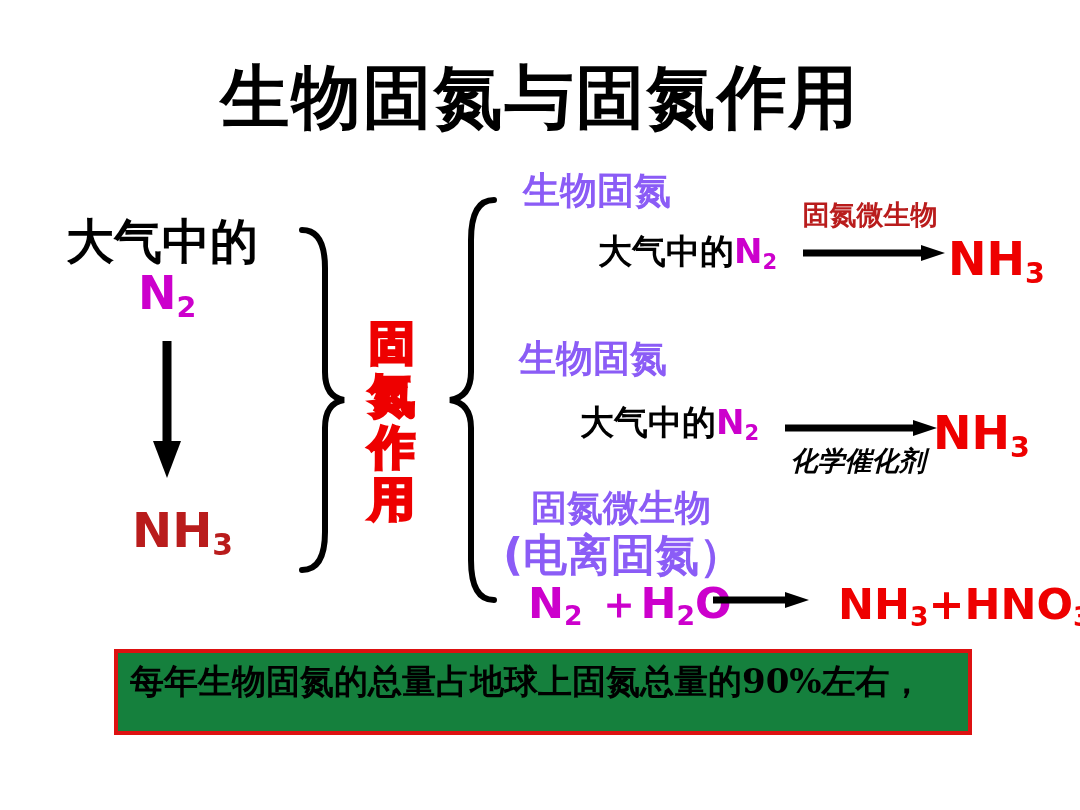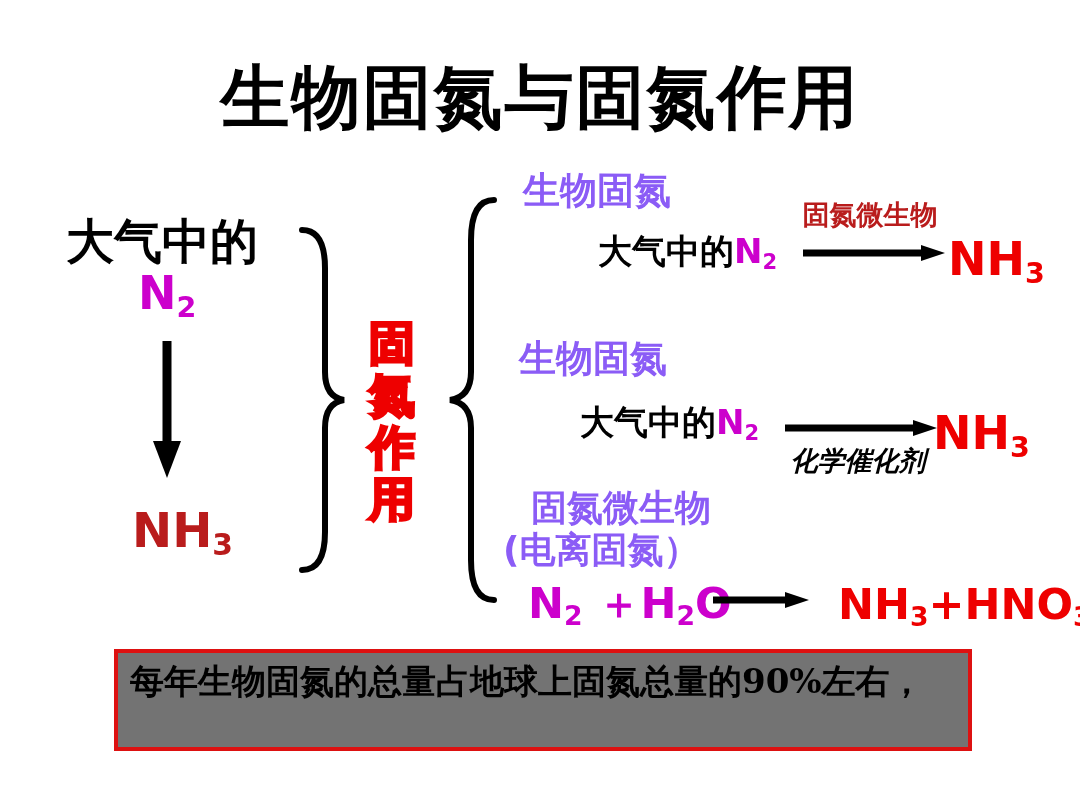--- a/index.html
+++ b/index.html
@@ -26,22 +26,22 @@
   .vlabel{
     position:absolute;left:366px;top:320px;width:52px;
     display:flex;flex-direction:column;align-items:center;gap:6px;
   }
   .vlabel span{
     font-size:46px;font-weight:900;line-height:1.0;color:#ffffff;
     -webkit-text-stroke:3px #ee0000;text-stroke:3px #ee0000;
     text-shadow:0 0 1px #ee0000;
   }
   .footer-box{
-    position:absolute;left:114px;top:649px;width:858px;height:102px;
-    box-sizing:border-box;border:4px solid #dd1111;background:#737373;
+    position:absolute;left:114px;top:649px;width:858px;height:86px;
+    box-sizing:border-box;border:4px solid #dd1111;background:#15803d;
     padding:6px 12px 0 12px;
   }
   .footer-box div{
     font-size:34px;font-weight:700;line-height:45px;color:#000;white-space:nowrap;
     font-family:"DejaVu Serif","Liberation Serif",serif;
   }
   svg{display:block;}
 </style>
 </head>
 <body>
@@ -87,21 +87,21 @@
   <div class="abs branch-label" style="left:519px;top:334px;">生物固氮</div>
   <div class="abs reactant" style="left:580px;top:400px;"><span class="prefix">大气中的</span><span class="formula magenta">N</span><span class="formula magenta sub">2</span></div>
   <svg class="abs" style="left:785px;top:419px;" width="152" height="18" viewBox="0 0 152 18">
     <line x1="0" y1="9" x2="130" y2="9" stroke="#000" stroke-width="7"></line>
     <polygon points="152,9 128,1 128,17" fill="#000"></polygon>
   </svg>
   <div class="abs cond black" style="left:778px;top:443px;width:160px;font-style:italic;">化学催化剂</div>
   <div class="abs product" style="left:933px;top:406px;"><span>NH</span><span class="sub">3</span></div>
 
   <div class="abs branch-label" style="left:531px;top:484px;font-size:36px;">固氮微生物</div>
-  <div class="abs branch-label" style="left:503px;top:526px;font-size:36px;">(电离固氮）</div>
+  <div class="abs branch-label" style="left:503px;top:526px;font-size:44px;">(电离固氮）</div>
   <div class="abs formula magenta" style="left:528px;top:575px;font-size:43px;white-space:nowrap;"><span>N</span><span class="sub">2</span><span> ＋H</span><span class="sub">2</span><span>O</span></div>
   <svg class="abs" style="left:713px;top:591px;" width="96" height="18" viewBox="0 0 96 18">
     <line x1="0" y1="9" x2="74" y2="9" stroke="#000" stroke-width="7"></line>
     <polygon points="96,9 72,1 72,17" fill="#000"></polygon>
   </svg>
   <div class="abs product" style="left:838px;top:579px;font-size:43px;"><span>NH</span><span class="sub">3</span><span>+HNO</span><span class="sub">3</span></div>
 
   <div class="footer-box">
     <div>每年生物固氮的总量占地球上固氮总量的90%左右，</div>
   </div>

